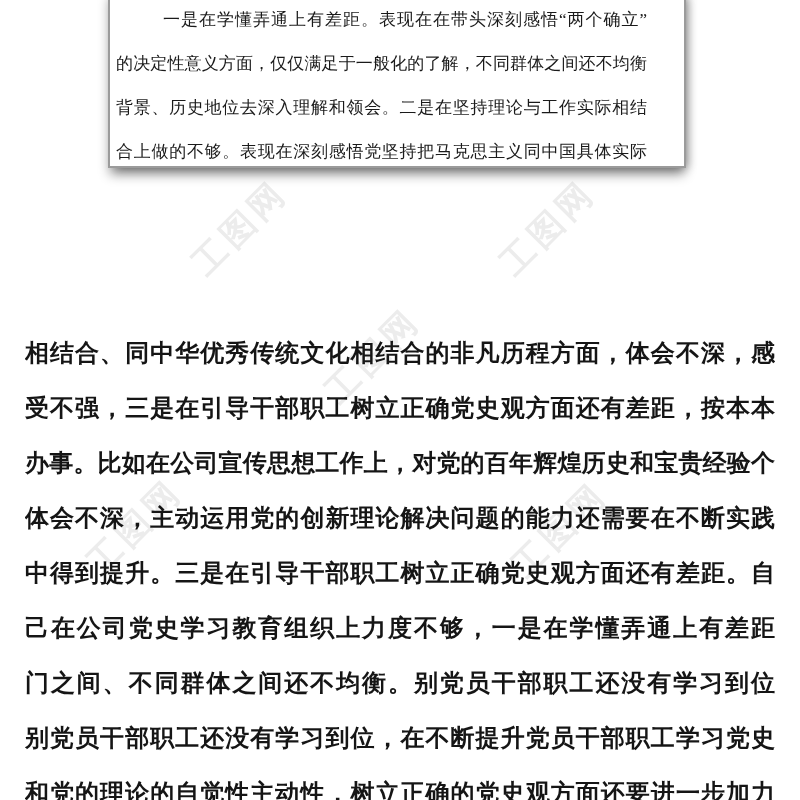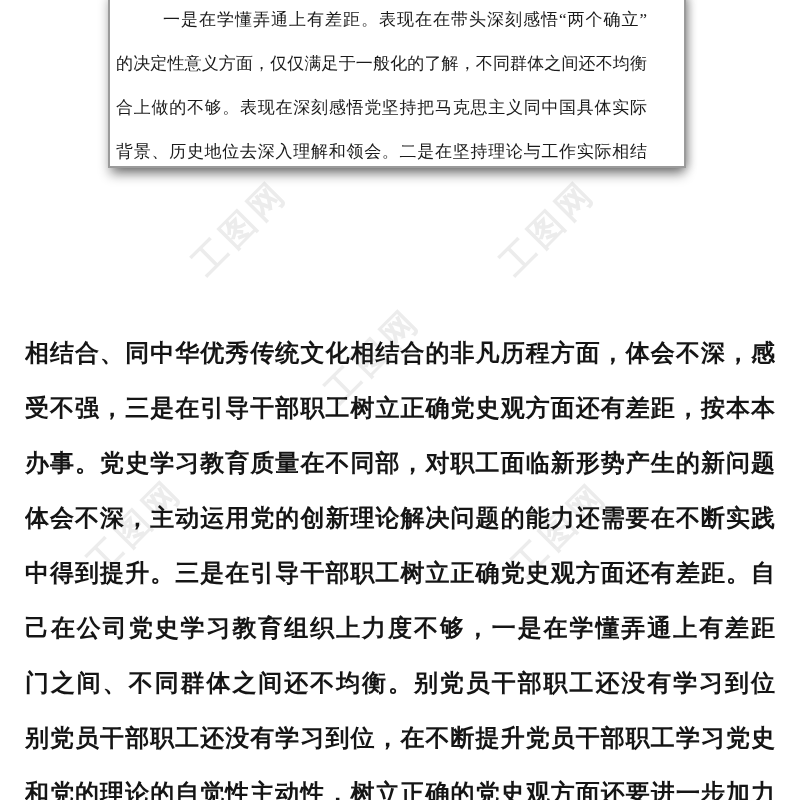--- a/index.html
+++ b/index.html
@@ -82,28 +82,28 @@
     <span class="watermark-tile" style="left: 548px; top: 228px; color: rgb(236, 236, 236);">工图网</span>
     <span class="watermark-tile" style="left: 373px; top: 356px; color: rgb(236, 236, 236);">工图网</span>
     <span class="watermark-tile" style="left: 135px; top: 527px; color: rgb(236, 236, 236);">工图网</span>
     <span class="watermark-tile" style="left: 560px; top: 530px; color: rgb(236, 236, 236);">工图网</span>
   </div>
 
 <div class="preview-card">
   <div class="preview-text">
     <div class="preview-line first jline">一是在学懂弄通上有差距。表现在在带头深刻感悟“两个确立”</div>
     <div class="preview-line jline">的决定性意义方面，仅仅满足于一般化的了解，不同群体之间还不均衡</div>
+    <div class="preview-line jline">背景、历史地位去深入理解和领会。二是在坚持理论与工作实际相结</div>
     <div class="preview-line jline">合上做的不够。表现在深刻感悟党坚持把马克思主义同中国具体实际</div>
-    <div class="preview-line jline">背景、历史地位去深入理解和领会。二是在坚持理论与工作实际相结</div>
   </div>
 </div>
 
 <div class="body-text">
   <div class="body-line jline">相结合、同中华优秀传统文化相结合的非凡历程方面，体会不深，感</div>
   <div class="body-line jline">受不强，三是在引导干部职工树立正确党史观方面还有差距，按本本</div>
-  <div class="body-line jline">办事。党史学习教育质量在不同部，对职工面临新形势产生的新问题</div>
+  <div class="body-line jline">办事。比如在公司宣传思想工作上，对党的百年辉煌历史和宝贵经验个</div>
   <div class="body-line jline">体会不深，主动运用党的创新理论解决问题的能力还需要在不断实践</div>
   <div class="body-line jline">中得到提升。三是在引导干部职工树立正确党史观方面还有差距。自</div>
   <div class="body-line jline">己在公司党史学习教育组织上力度不够，一是在学懂弄通上有差距</div>
   <div class="body-line jline">门之间、不同群体之间还不均衡。别党员干部职工还没有学习到位</div>
   <div class="body-line jline">别党员干部职工还没有学习到位，在不断提升党员干部职工学习党史</div>
   <div class="body-line jline">和党的理论的自觉性主动性，树立正确的党史观方面还要进一步加力</div>
 </div>
 
 </body></html>

